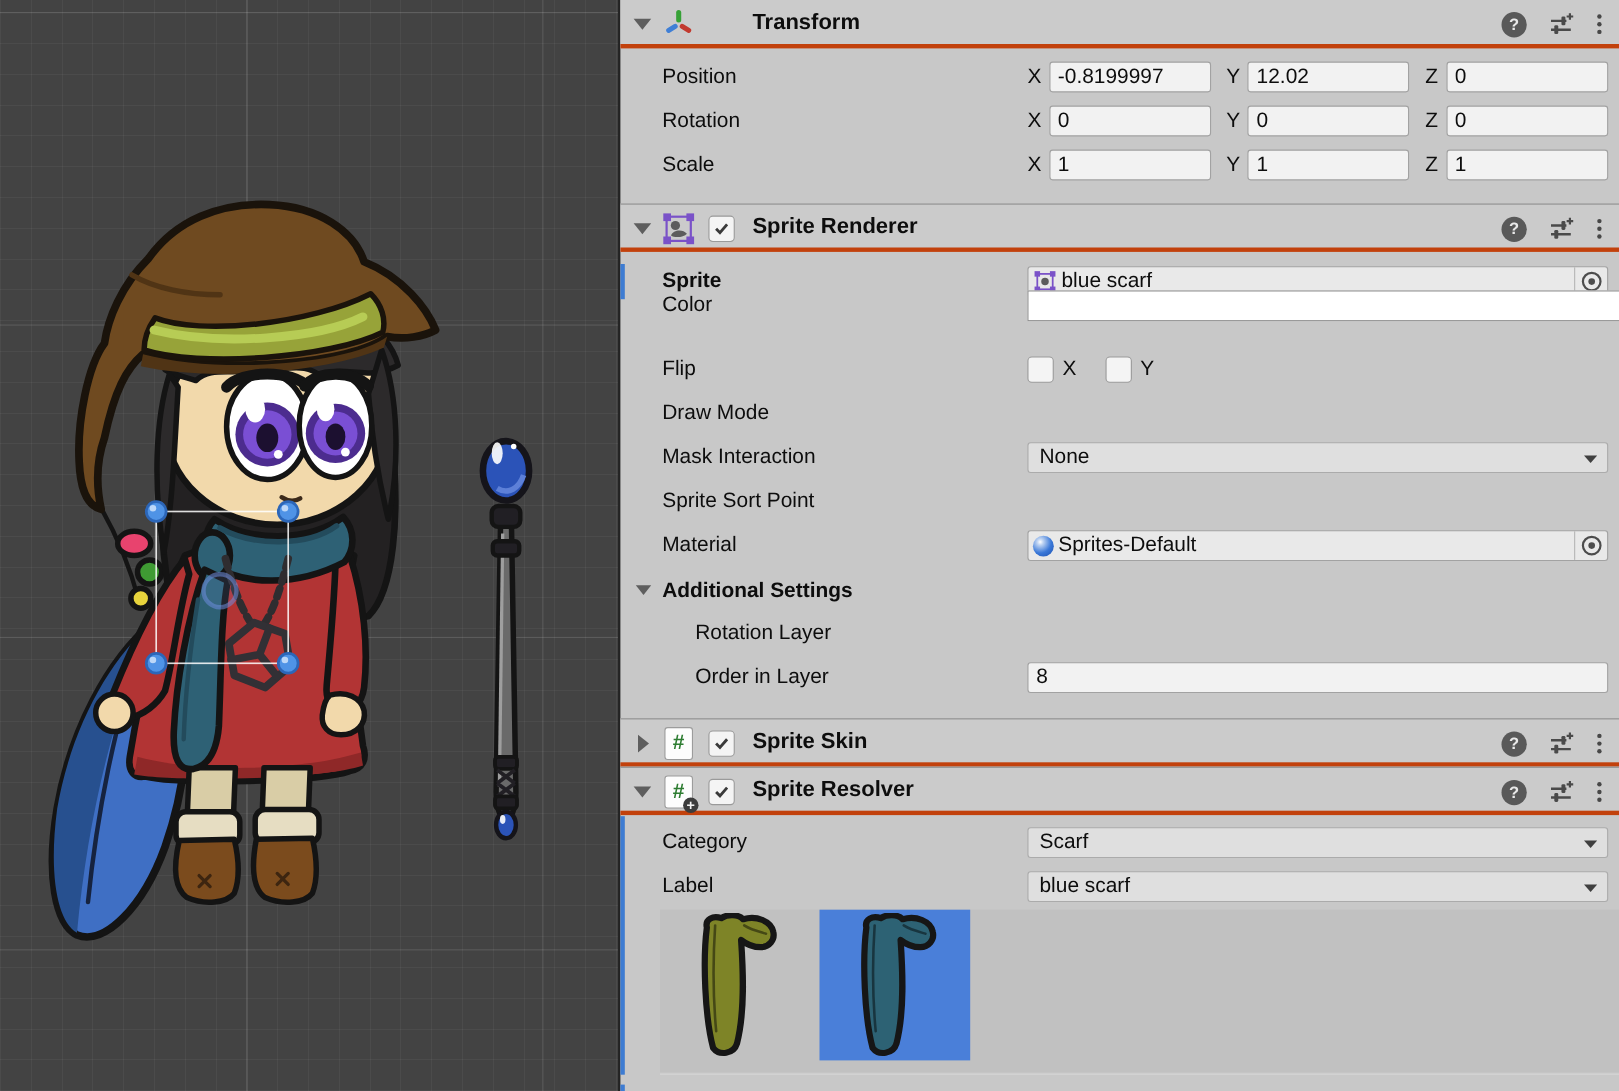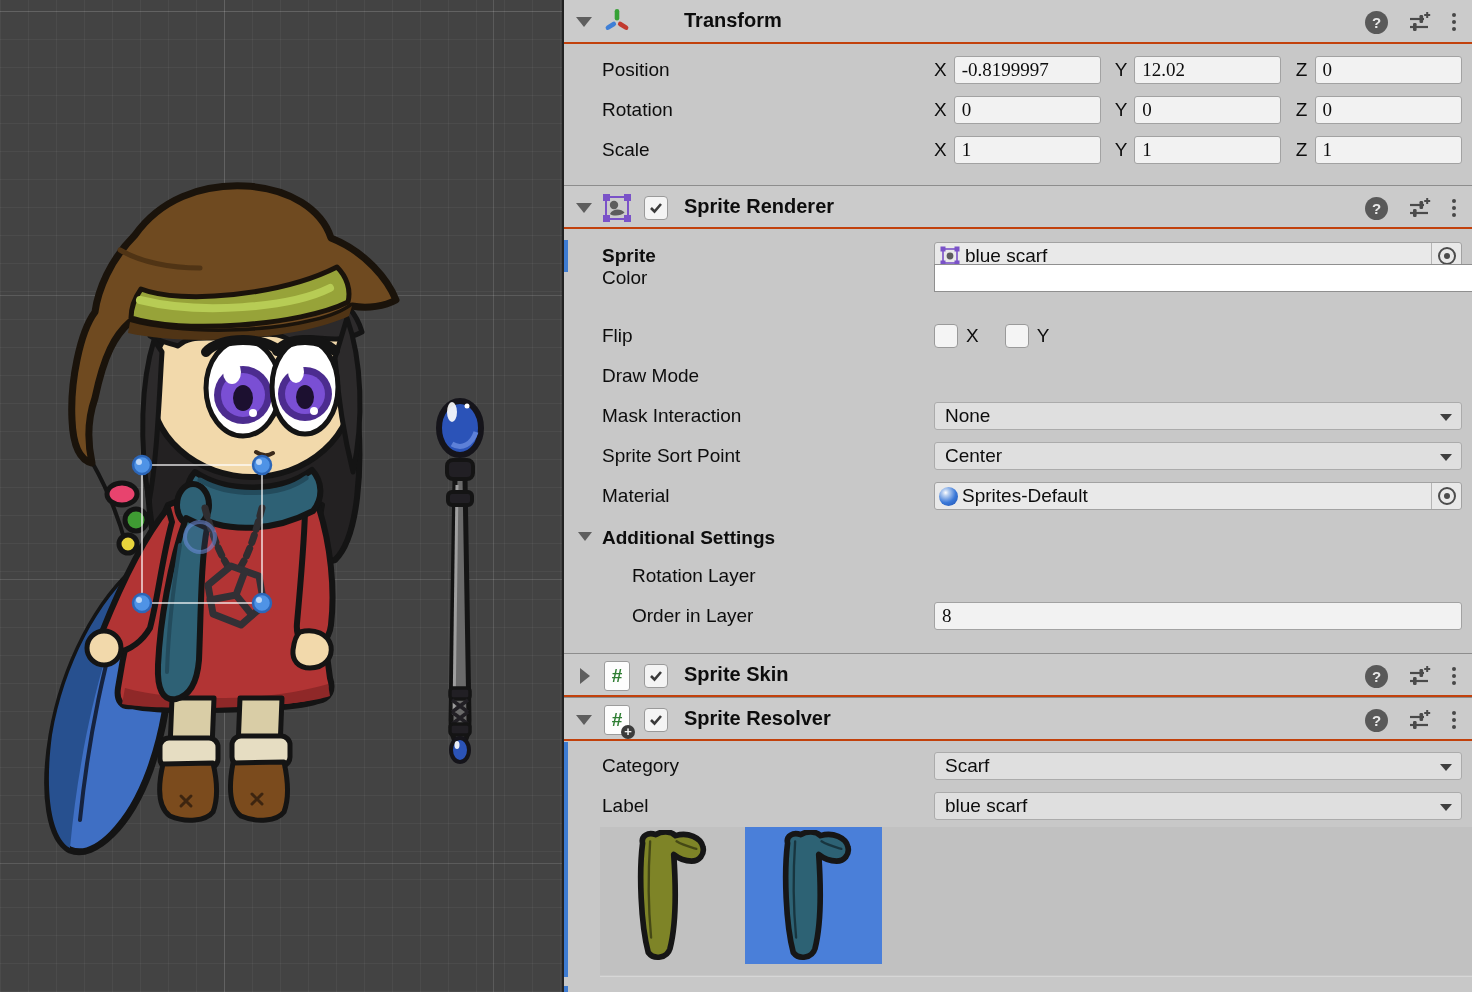--- a/index.html
+++ b/index.html
@@ -17,21 +17,21 @@
         repeating-linear-gradient(90deg, rgba(255,255,255,0.045) 0 1px, transparent 1px 28px);}
   .gmaj-v{position:absolute;top:0;bottom:0;width:1px;background:rgba(255,255,255,0.13);}
   .gmaj-h{position:absolute;left:0;right:0;height:1px;background:rgba(255,255,255,0.13);}
   .scene svg{position:absolute;left:0;top:0;}
   .panel-divider{position:absolute;left:562px;top:0;width:2px;height:992px;background:#232323;}
 
   
   .inspector{position:absolute;left:564px;top:0;width:908px;height:992px;
              background:#c8c8c8;font-size:19px;}
   .comp-header{position:absolute;left:0;right:0;height:44px;background:#cbcbcb;
-               border-bottom:2px solid #c2410c;}
+               border-bottom:4px solid #c2410c;}
   .comp-header.bordered{border-top:1px solid #8d8d8d;}
   .hdr-caret{position:absolute;left:12px;top:17px;width:0;height:0;
              border-left:8px solid transparent;border-right:8px solid transparent;
              border-top:10px solid #5e5e5e;}
   .hdr-caret.closed{border-top:8px solid transparent;border-bottom:8px solid transparent;
              border-left:10px solid #5e5e5e;border-right:none;top:14px;left:16px;}
   .hdr-icon{position:absolute;left:38px;top:7px;width:30px;height:30px;}
   .hdr-check{position:absolute;left:80px;top:10px;width:24px;height:24px;background:#f4f4f4;
              border:1px solid #9a9a9a;border-radius:4px;display:flex;align-items:center;justify-content:center;}
   .hdr-title{position:absolute;left:120px;top:9px;font-size:20px;font-weight:bold;}
@@ -41,21 +41,21 @@
   .kebab{display:flex;flex-direction:column;gap:3px;padding:2px;}
   .kebab i{width:4px;height:4px;border-radius:50%;background:#474747;}
 
   .row{position:absolute;left:0;right:0;height:28px;}
   .rlabel{position:absolute;left:38px;top:3px;white-space:nowrap;}
   .rlabel.indent{left:68px;}
   .rvalue{position:absolute;left:370px;right:10px;top:0;height:15px;}
   .bold{font-weight:bold;}
 
   .num-field{width:100%;height:28px;background:#f2f2f2;border:1px solid #a2a2a2;border-radius:3px;
-             font-family:Liberation Serif, serif;font-size:19px;color:#0d0d0d;padding:0 7px;outline:none;}
+             font-family:Liberation Sans, sans-serif;font-size:19px;color:#0d0d0d;padding:0 7px;outline:none;}
   .vec3{display:flex;gap:14px;height:28px;}
   .axis{flex:1;display:flex;align-items:center;gap:7px;}
   .axis .ax{width:14px;text-align:center;}
 
   .dropdown{position:relative;width:100%;height:28px;background:#dfdfdf;border:1px solid #ababab;
             border-radius:3px;display:flex;align-items:center;padding:0 10px;}
   .dd-arrow{position:absolute;right:9px;top:11px;width:0;height:0;
             border-left:6px solid transparent;border-right:6px solid transparent;
             border-top:7px solid #3f3f3f;}
 
@@ -430,26 +430,20 @@
       <div class="rvalue">
         <div class="dropdown">
           <span>None</span>
           <div class="dd-arrow"></div>
         </div>
       </div>
     </div>
 
     <div class="row" style="top:442px">
       <span class="rlabel">Sprite Sort Point</span>
-      <div class="rvalue">
-        <div class="dropdown">
-          <span>Center</span>
-          <div class="dd-arrow"></div>
-        </div>
-      </div>
     </div>
 
     <div class="row" style="top:482px">
       <span class="rlabel">Material</span>
       <div class="rvalue">
         <div class="obj-field">
           <div style="width:19px;height:19px;border-radius:50%;
                background:radial-gradient(circle at 35% 30%, #ffffff 0%, #bcd2f2 16%, #3a78d8 55%, #1c4fae 100%);"></div>
           <span>Sprites-Default</span>
           <div class="obj-picker">

